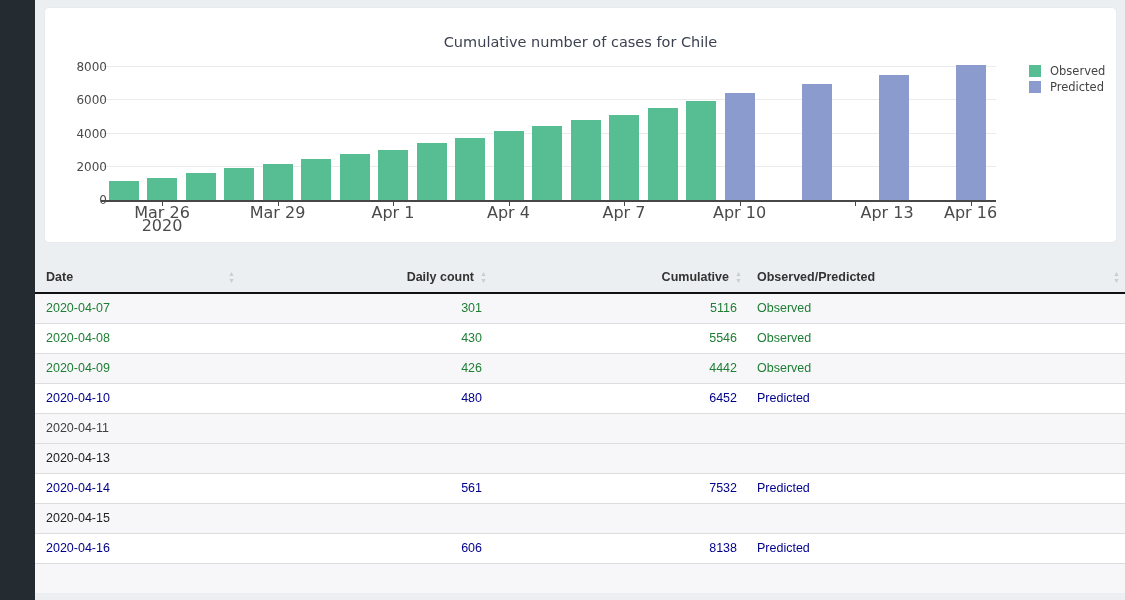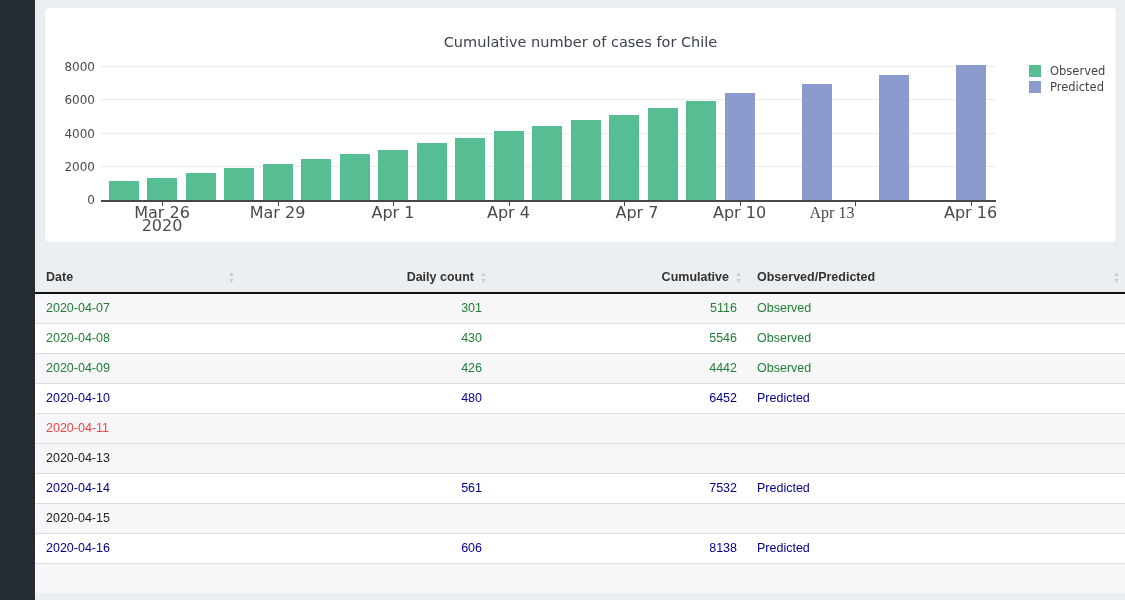--- a/index.html
+++ b/index.html
@@ -20,21 +20,21 @@
     position:absolute; top:26px; left:0; width:100%; text-align:center;
     font-family:"DejaVu Sans", sans-serif; font-size:14.5px; color:#3c4250;
   }
   .plot {
     position:absolute; left:56px; top:51px; width:895px; height:141px;
     border-bottom:2px solid #474747;
   }
   .gridline { position:absolute; left:0; width:100%; height:1px; background:#ebebeb; }
   .bar { position:absolute; bottom:0; width:30px; }
   .ytick {
-    position:absolute; left:2px; width:48px; height:14px; line-height:14px; text-align:right;
+    position:absolute; left:14px; width:48px; height:14px; line-height:14px; text-align:right;
     font-family:"DejaVu Sans", sans-serif; font-size:12px; color:#4a4a4a;
   }
   .xtick {
     position:absolute; top:198px; width:90px; text-align:center;
     font-family:"DejaVu Sans", sans-serif; font-size:16px; line-height:13px; color:#4a4a4a;
   }
   .tickmark { position:absolute; top:193px; width:1px; height:5px; background:#474747; }
   .legend { position:absolute; left:984px; top:55px; }
   .legend-item { display:flex; align-items:center; height:16px; cursor:pointer; }
   .legend-swatch { width:12px; height:12px; margin-right:9px; }
@@ -124,29 +124,29 @@
     </div>
     <div class="tickmark" style="left: 348px;"></div>
     <div class="xtick" style="left: 303px;">
       <div>Apr 1</div>
     </div>
     <div class="tickmark" style="left: 463.5px;"></div>
     <div class="xtick" style="left: 418.5px;">
       <div>Apr 4</div>
     </div>
     <div class="tickmark" style="left: 579px;"></div>
-    <div class="xtick" style="left: 547px;">
+    <div class="xtick" style="left: 534px;">
       <div>Apr 7</div>
     </div>
     <div class="tickmark" style="left: 694.5px;"></div>
     <div class="xtick" style="left: 649.5px;">
       <div>Apr 10</div>
     </div>
     <div class="tickmark" style="left: 810px;"></div>
-    <div class="xtick" style="left: 742px; font-family: Liberation Serif, serif;">
+    <div class="xtick" style="left: 797px;">
       <div>Apr 13</div>
     </div>
     <div class="tickmark" style="left: 925.5px;"></div>
     <div class="xtick" style="left: 880.5px;">
       <div>Apr 16</div>
     </div>
   </div>
 
 <div class="table-wrap">
   <table class="dt">
@@ -195,21 +195,21 @@
           <td class="ar col2" style="color: rgb(30, 126, 52);">4442</td>
           <td class="al col3" style="color: rgb(30, 126, 52);">Observed</td>
         </tr>
         <tr class="even">
           <td class="al col0" style="color: rgb(0, 0, 139);">2020-04-10</td>
           <td class="ar col1" style="color: rgb(0, 0, 139);">480</td>
           <td class="ar col2" style="color: rgb(0, 0, 139);">6452</td>
           <td class="al col3" style="color: rgb(0, 0, 139);">Predicted</td>
         </tr>
         <tr class="odd">
-          <td class="al col0" style="color: #ef4444;">2020-04-11</td>
+          <td class="al col0" style="color: #404040;">2020-04-11</td>
           <td class="ar col1" style="color: rgb(34, 34, 34);"></td>
           <td class="ar col2" style="color: rgb(34, 34, 34);"></td>
           <td class="al col3" style="color: rgb(34, 34, 34);"></td>
         </tr>
         <tr class="odd">
           <td class="al col0" style="color: rgb(34, 34, 34);">2020-04-13</td>
           <td class="ar col1" style="color: rgb(34, 34, 34);"></td>
           <td class="ar col2" style="color: rgb(34, 34, 34);"></td>
           <td class="al col3" style="color: rgb(34, 34, 34);"></td>
         </tr>

